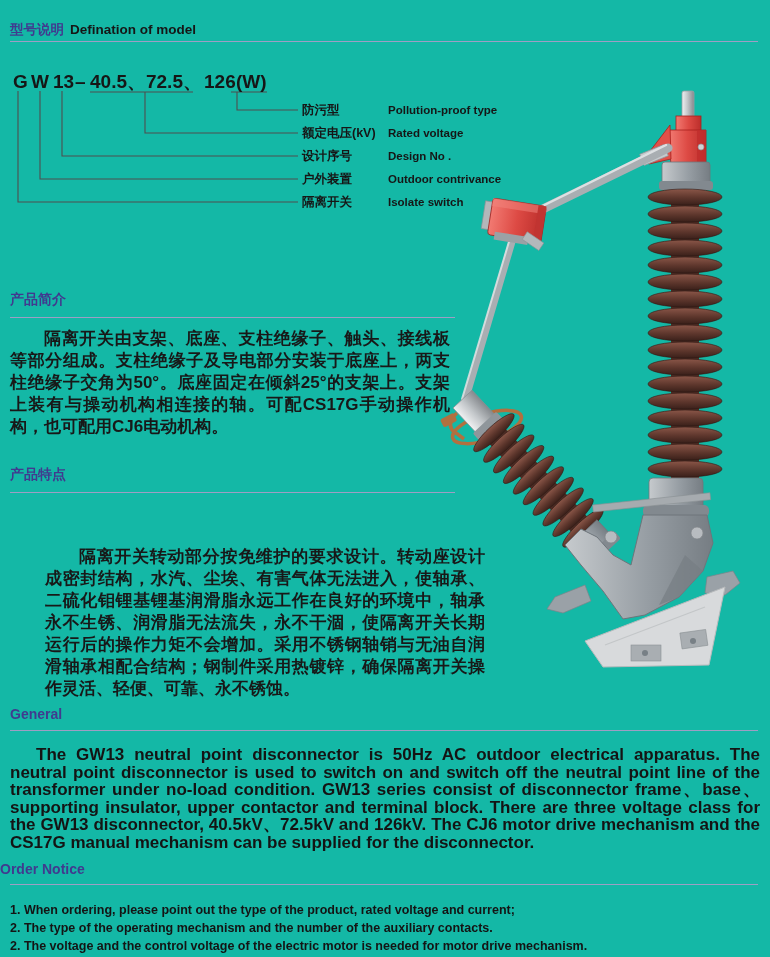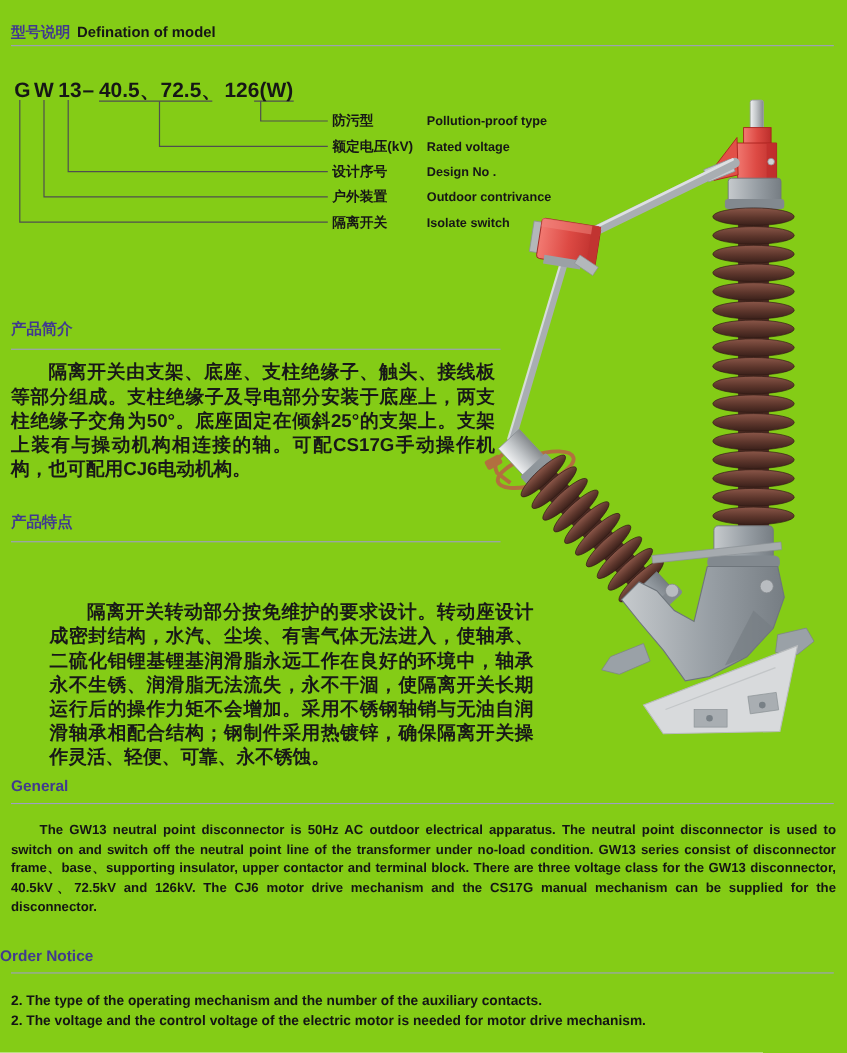--- a/index.html
+++ b/index.html
@@ -1,38 +1,38 @@
 <!DOCTYPE html>
 <html><head>
 <meta charset="utf-8">
 <style>
   html,body{margin:0;padding:0;background:#ffffff;}
   .page{
-    position:relative;width:770px;height:957px;background:#84cc16;overflow:hidden;
+    position:relative;width:770px;height:957px;background:#14b8a6;overflow:hidden;
     font-family:"Liberation Sans","DejaVu Sans",sans-serif;color:#1b1b1b;
   }
   .abs{position:absolute;}
   
   .hdr{left:10px;top:21px;font-size:13.5px;font-weight:bold;white-space:nowrap;}
   .hdr .cn{color:#413a8f;margin-right:6px;}
   .hdr .en{color:#161616;}
   .rule{height:1px;background:#9e9ec4;}
   .rule-top{left:10px;width:748px;top:41px;}
   
   #diagram-svg{left:0;top:55px;pointer-events:none;}
   #photo-svg{left:435px;top:85px;pointer-events:none;}
   .code-txt{font-size:19px;font-weight:bold;fill:#161616;}
   .lbl-cn{font-size:12.5px;font-weight:bold;fill:#161616;}
   .lbl-en{font-size:11.5px;font-weight:bold;fill:#161616;}
   .dline{stroke:#4f4f4f;stroke-width:1.1;fill:none;}
   
   .sec-title{font-size:14px;font-weight:bold;color:#413a8f;white-space:nowrap;text-align:center;}
   .cn-body{font-size:17px;font-weight:bold;line-height:22px;color:#181818;text-align:justify;}
   .indent2em{text-indent:2em;}
-  .en-body{font-size:12px;font-weight:bold;line-height:17.5px;color:#141414;text-align:justify;text-indent:26px;}
+  .en-body{font-size:17px;font-weight:bold;line-height:17.5px;color:#141414;text-align:justify;text-indent:26px;}
   .order-item{font-size:12.5px;font-weight:bold;line-height:18.2px;color:#141414;white-space:nowrap;}
 </style>
 </head>
 <body>
 
 <div class="page">
 
   <div class="abs hdr">
     <span class="cn">型号说明</span><span class="en">Defination of model</span>
   </div>
@@ -201,17 +201,18 @@
   <div class="abs rule" style="left:10px;top:492px;width:445px;"></div>
   <div class="abs cn-body indent2em" style="left:21px;top:546px;width:440px;margin-left:24px;">隔离开关转动部分按免维护的要求设计。转动座设计成密封结构，水汽、尘埃、有害气体无法进入，使轴承、二硫化钼锂基锂基润滑脂永远工作在良好的环境中，轴承永不生锈、润滑脂无法流失，永不干涸，使隔离开关长期运行后的操作力矩不会增加。采用不锈钢轴销与无油自润滑轴承相配合结构；钢制件采用热镀锌，确保隔离开关操作灵活、轻便、可靠、永不锈蚀。</div>
 
   <div class="abs sec-title" style="left:10px;top:706px;">General</div>
   <div class="abs rule" style="left:10px;top:730px;width:748px;"></div>
   <div class="abs en-body" style="left:10px;top:746px;width:750px;">The GW13 neutral point disconnector is 50Hz AC outdoor electrical apparatus. The neutral point disconnector is used to switch on and switch off the neutral point line of the transformer under no-load condition. GW13 series consist of disconnector frame、base、supporting insulator, upper contactor and terminal block. There are three voltage class for the GW13 disconnector, 40.5kV、72.5kV and 126kV. The CJ6 motor drive mechanism and the CS17G manual mechanism can be supplied for the disconnector.</div>
 
   <div class="abs sec-title" style="left:0;top:861px;">Order Notice</div>
   <div class="abs rule" style="left:10px;top:884px;width:748px;"></div>
   <div class="abs" style="left:10px;top:901px;width:750px;">
+    <div class="order-item">1. When ordering, please point out the type of the product, rated voltage and current;</div>
     <div class="order-item">2. The type of the operating mechanism and the number of the auxiliary contacts.</div>
     <div class="order-item">2. The voltage and the control voltage of the electric motor is needed for motor drive mechanism.</div>
   </div>
 
 </div>
 
 </body></html>

